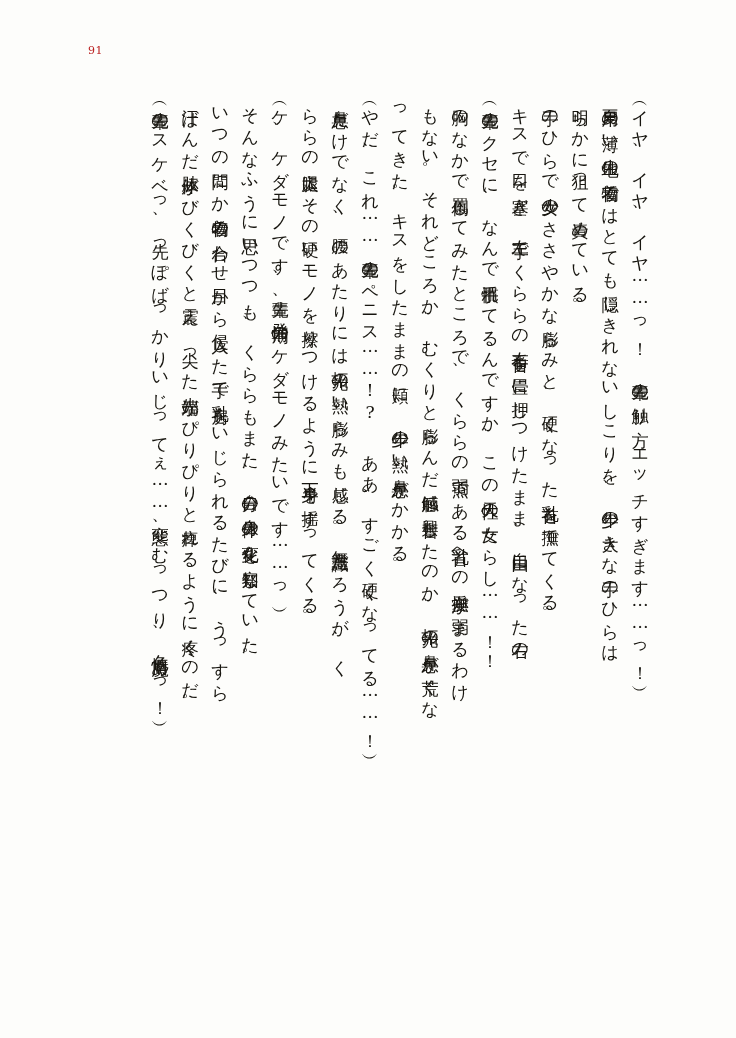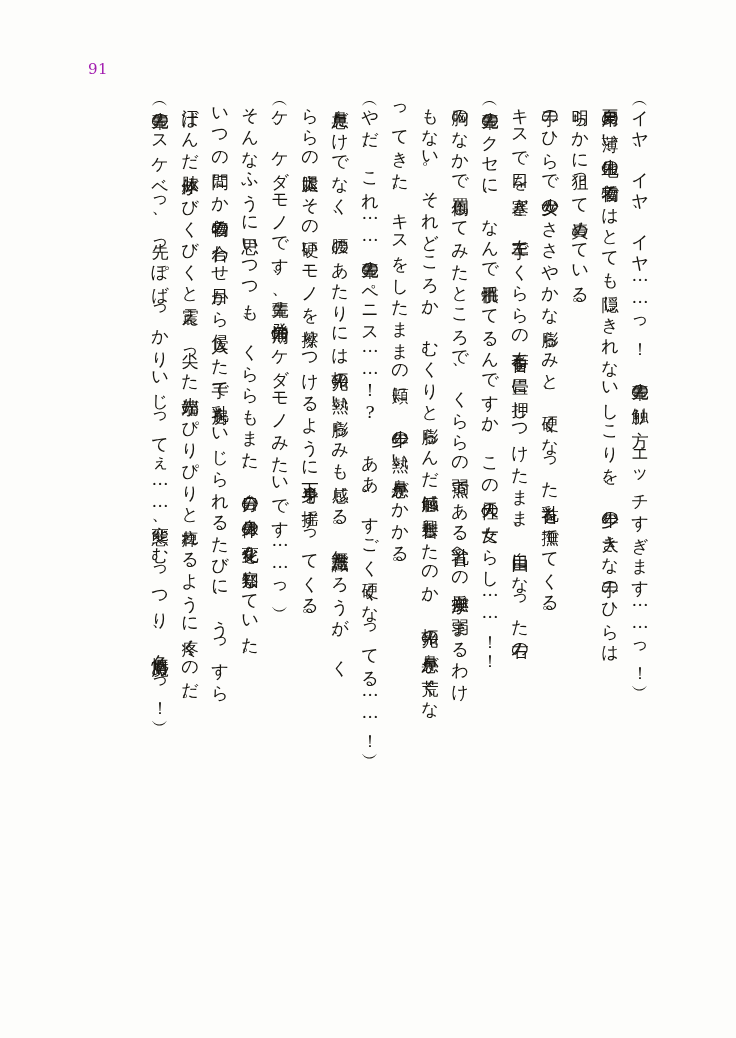--- a/index.html
+++ b/index.html
@@ -19,25 +19,25 @@
     position: relative;
     width: 736px;
     height: 1038px;
     background: #fdfdfb;
     box-sizing: border-box;
   }
 
   
   .page-number {
     position: absolute;
-    top: 60px;
+    top: 44px;
     left: 88px;
-    font-size: 15px;
+    font-size: 11px;
     letter-spacing: 0.5px;
-    color: #a21caf;
+    color: #b91c1c;
     font-family: "DejaVu Serif", "Liberation Serif", serif;
   }
 
   
   .text-block {
     position: absolute;
     top: 96px;
     right: 88px;
     left: 72px;
     height: 852px;

